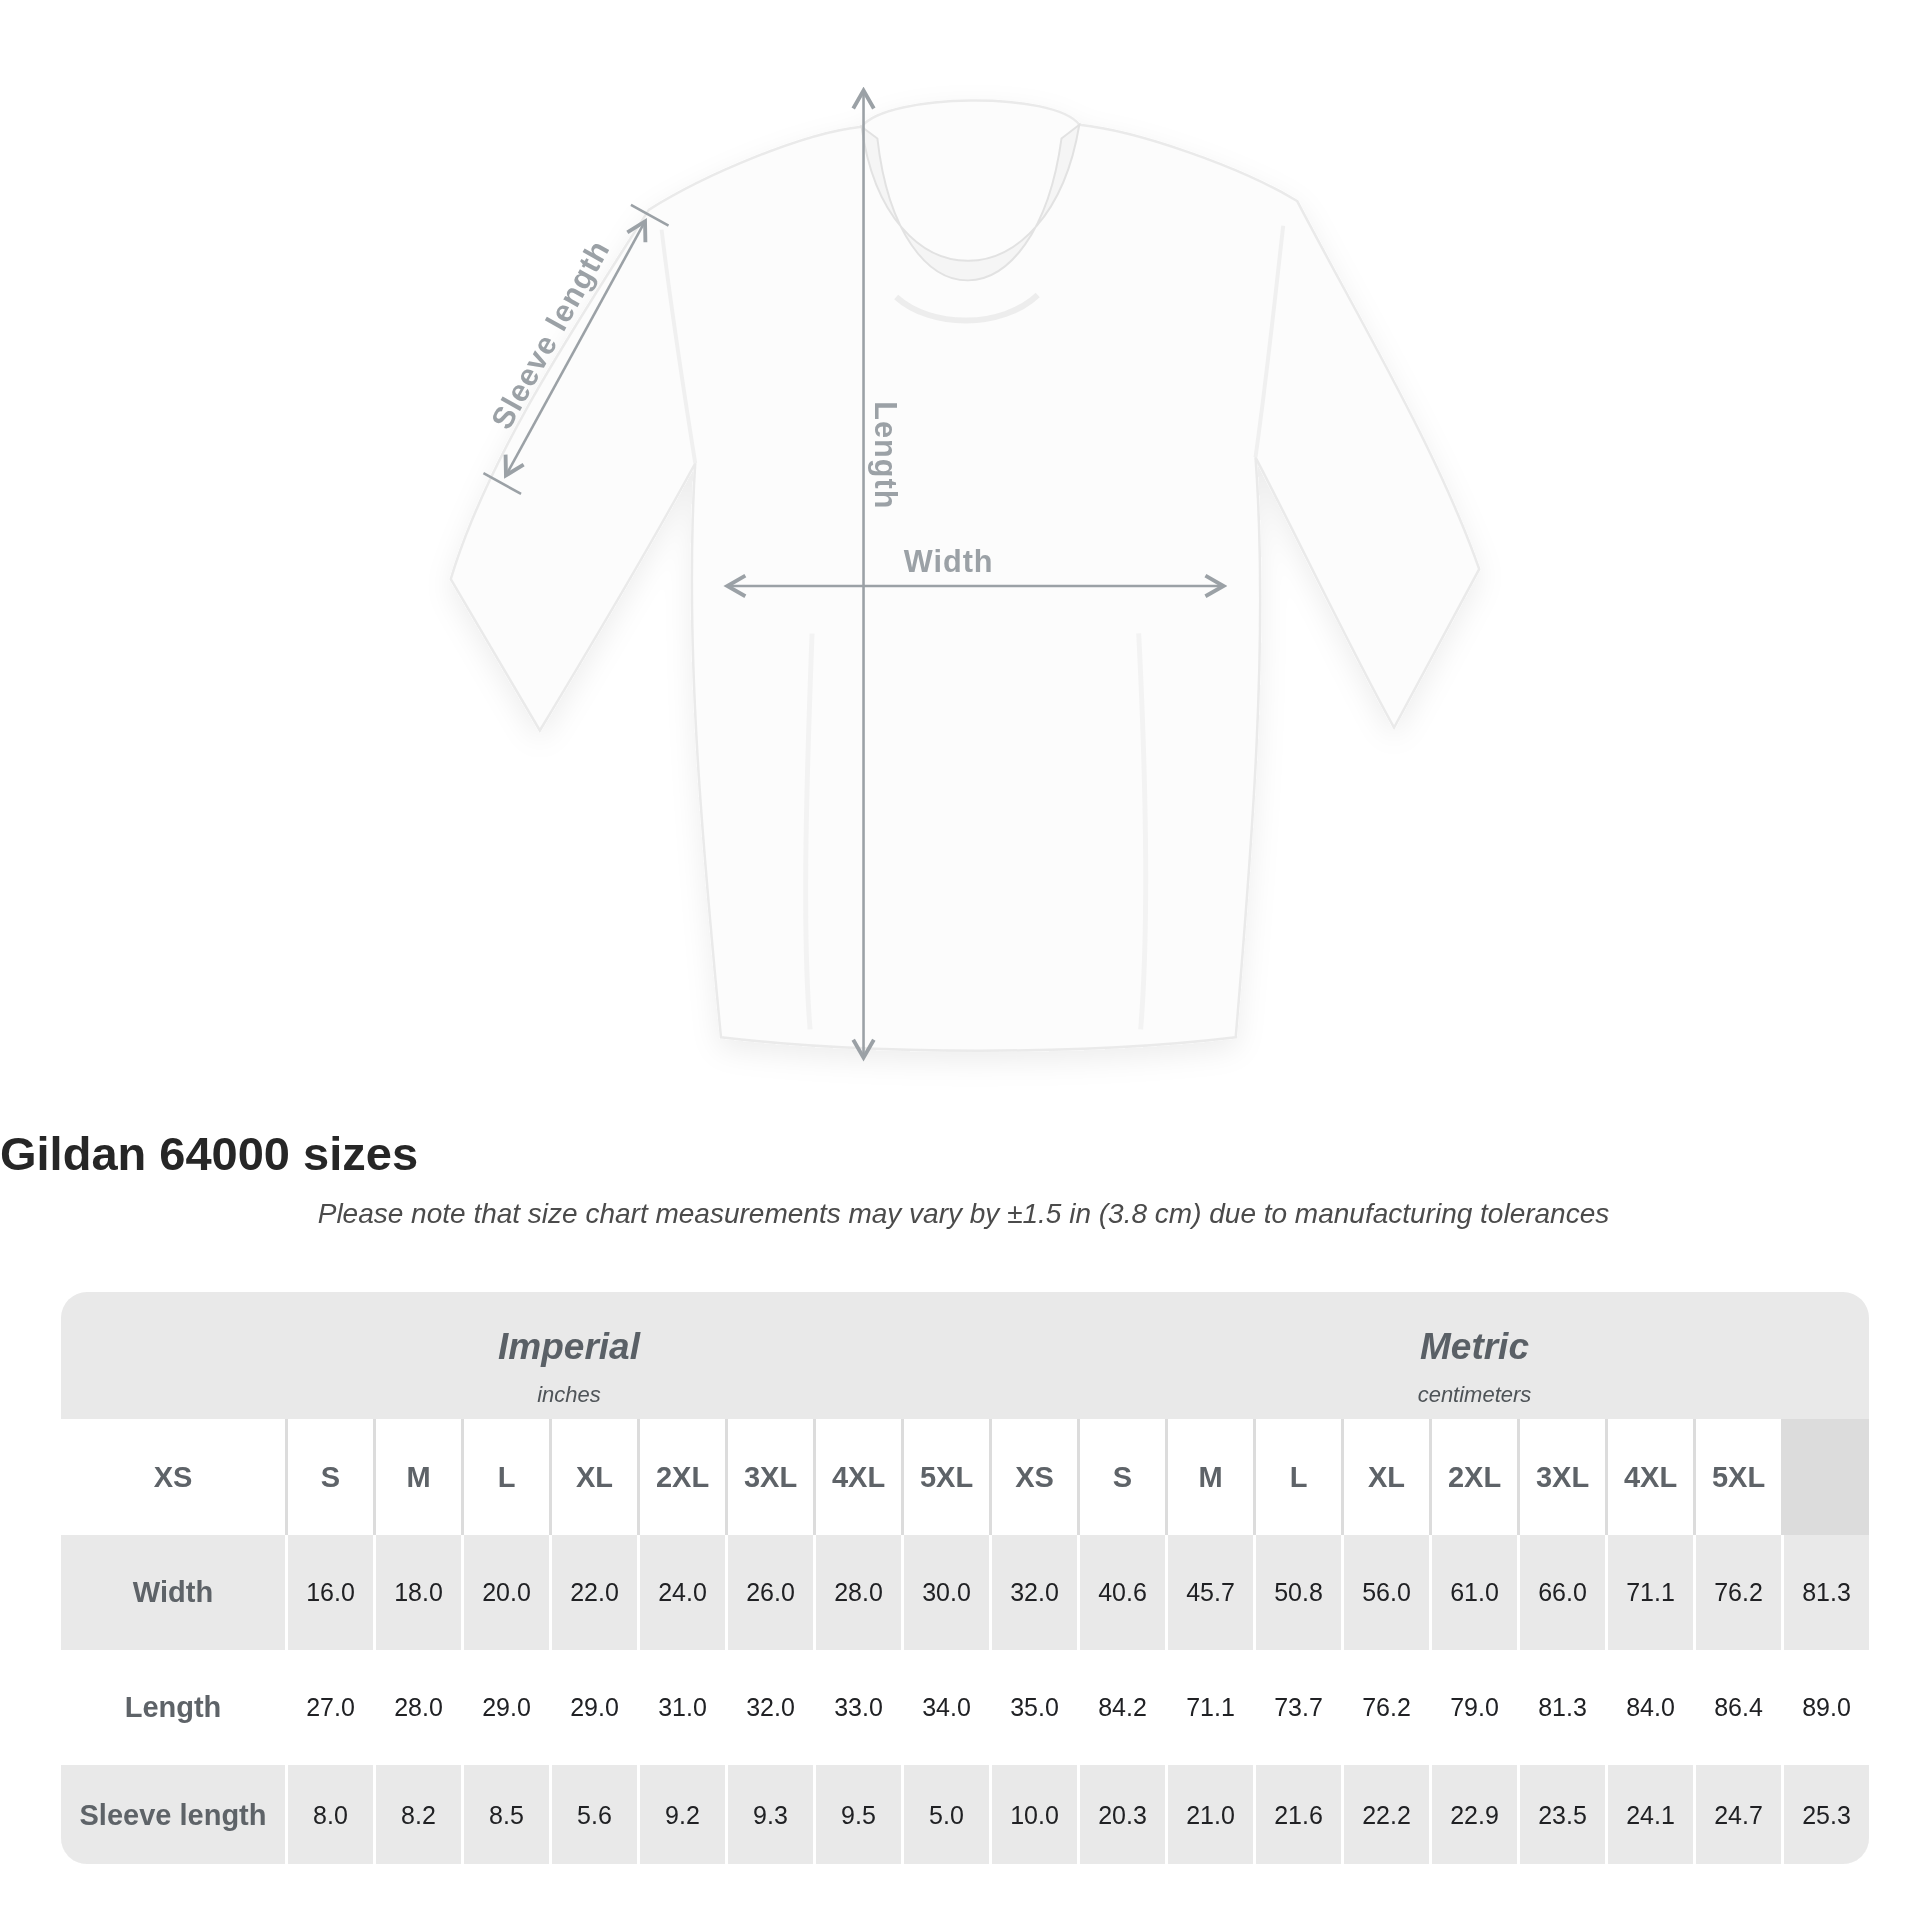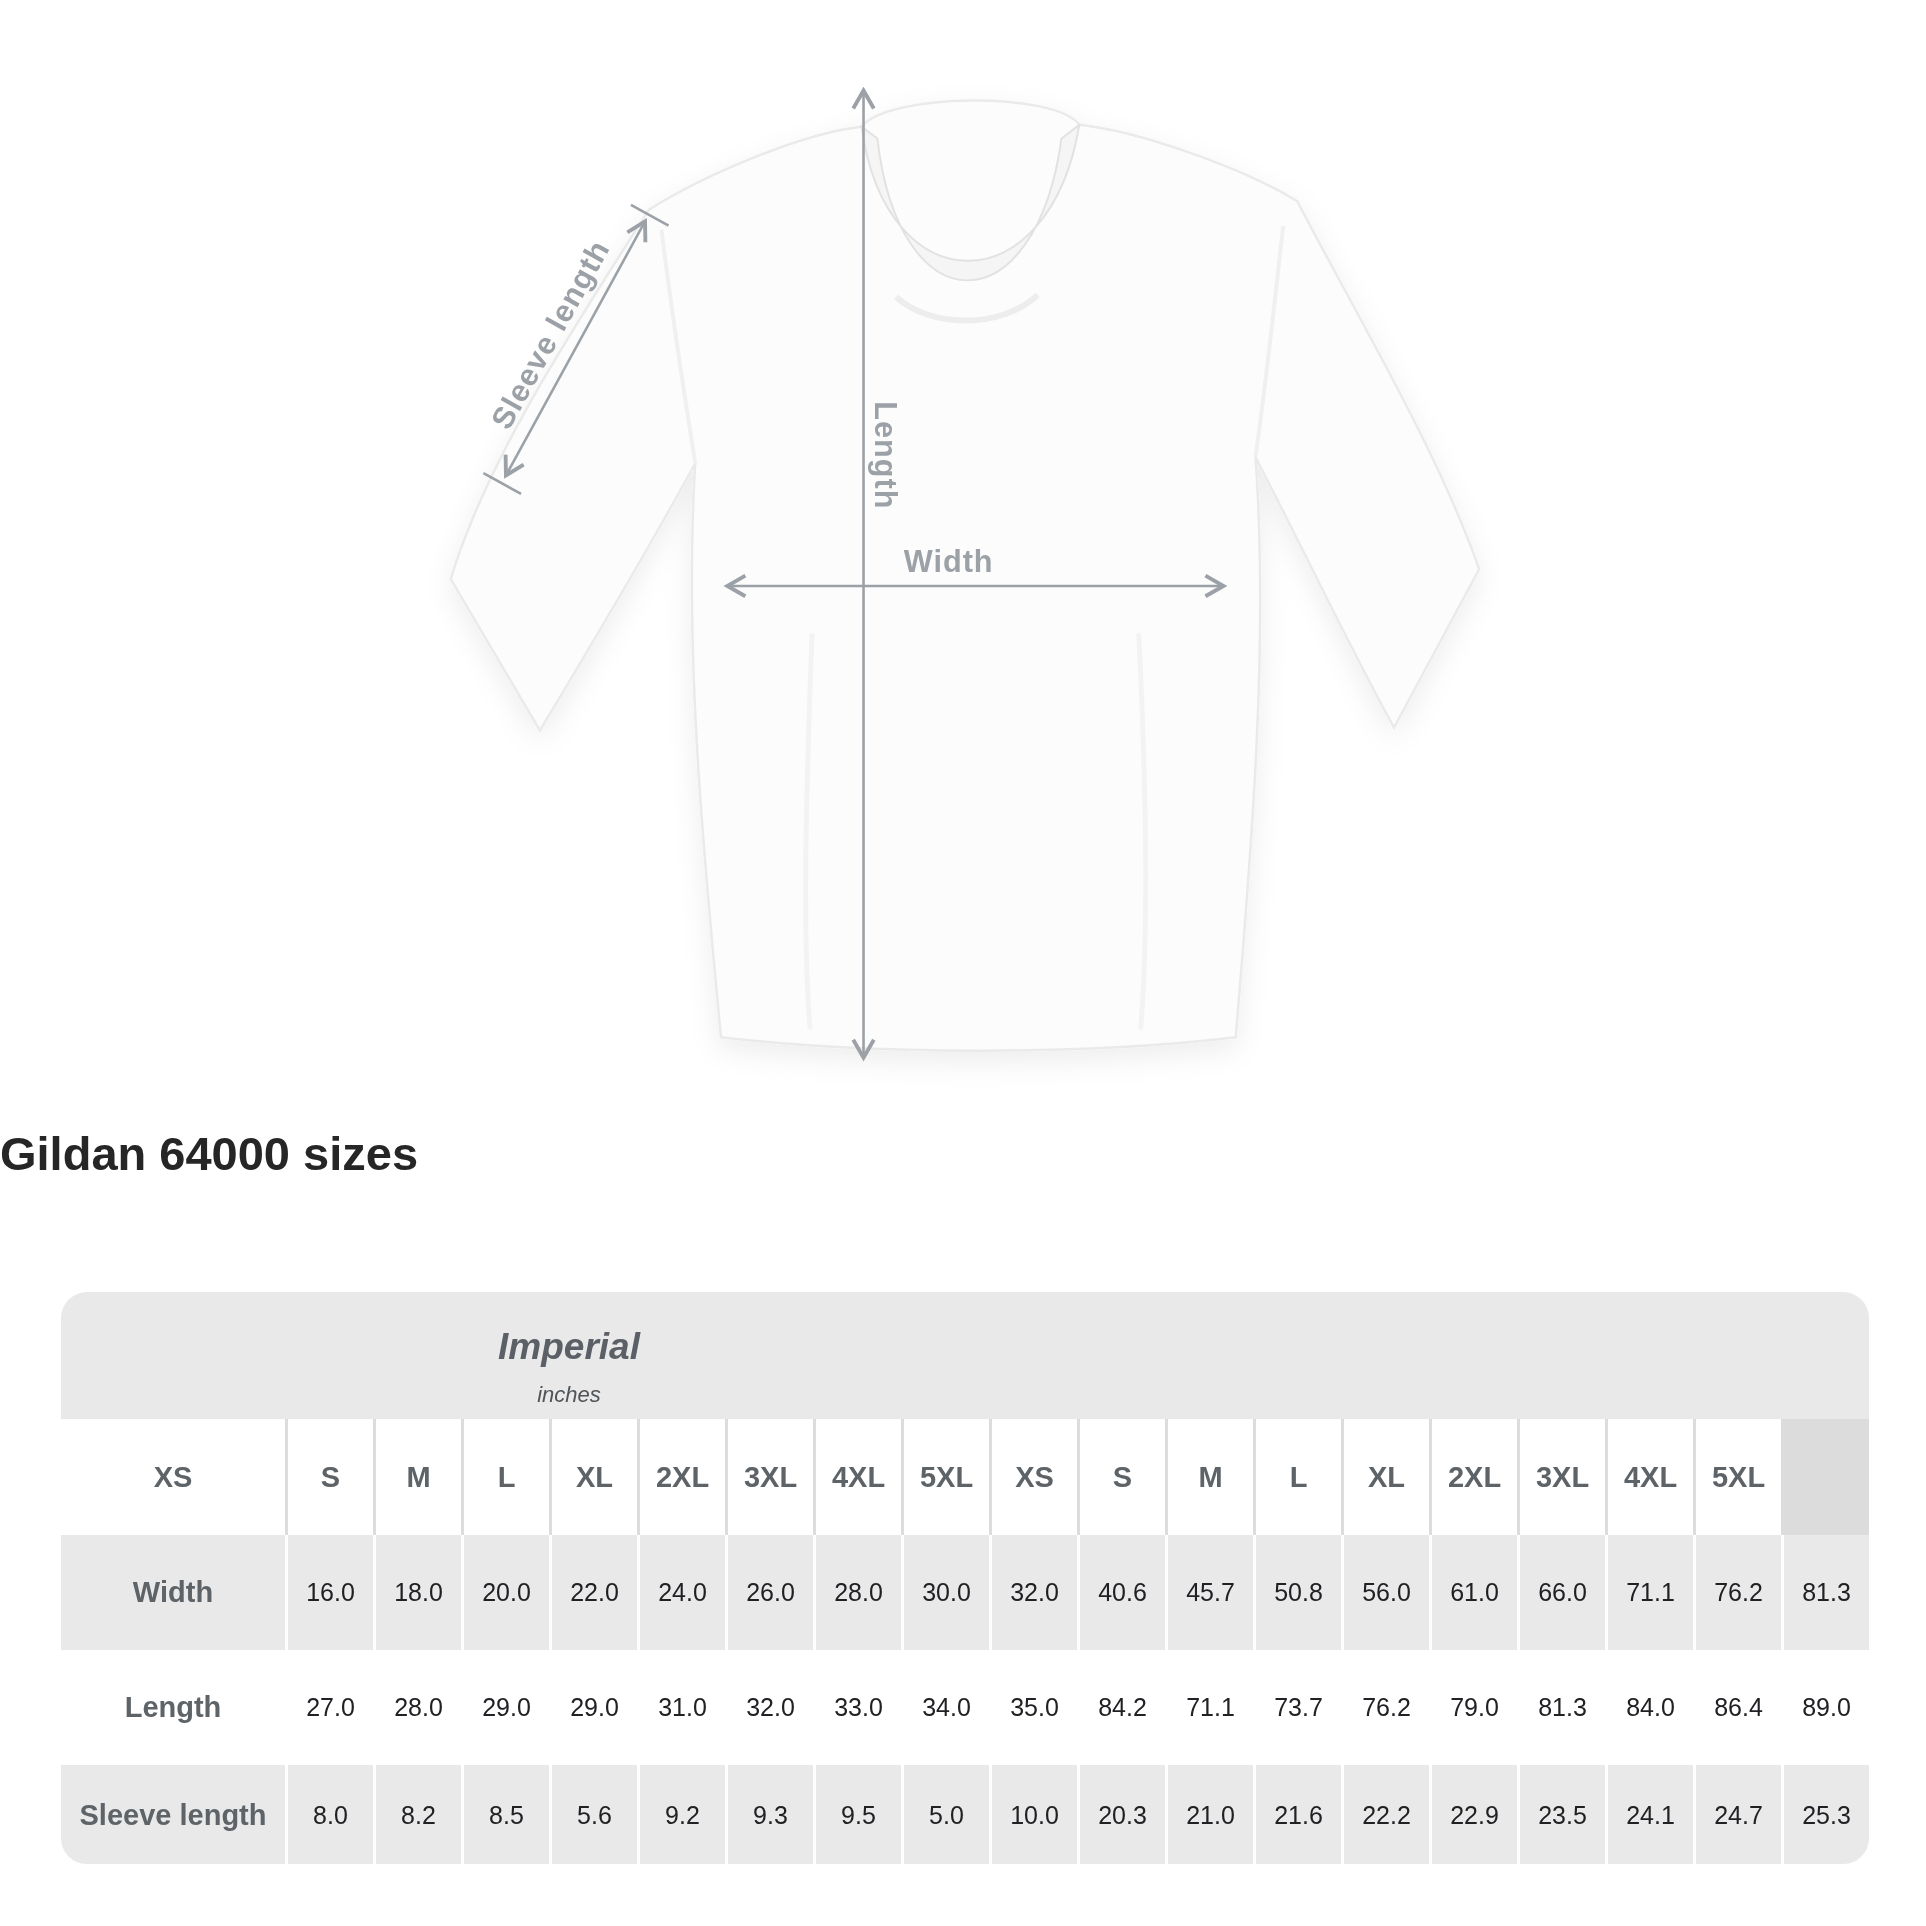--- a/index.html
+++ b/index.html
@@ -85,27 +85,32 @@
       <line x1="488" y1="478" x2="526" y2="499"></line>
       <line x1="637" y1="207" x2="675" y2="228"></line>
     </g>
 
     <text x="565" y="343" transform="rotate(-61 565 343)" text-anchor="middle" font-size="31" font-weight="bold" fill="#9ba1a6" letter-spacing="1">Sleeve length</text>
     <text x="884" y="460" transform="rotate(90 884 460)" text-anchor="middle" font-size="31" font-weight="bold" fill="#9ba1a6" letter-spacing="1">Length</text>
     <text x="958" y="578" text-anchor="middle" font-size="31" font-weight="bold" fill="#9ba1a6" letter-spacing="1">Width</text>
   </svg>
 
   <h1 class="title">Gildan 64000 sizes</h1>
+  <p class="subtitle">Please note that size chart measurements may vary by ±1.5 in (3.8 cm) due to manufacturing tolerances</p>
 
   <div class="size-table">
     <div class="trow row-groups">
       <div class="group-cell imperial">
         <span class="group-label">Imperial</span>
         <span class="group-unit">inches</span>
       </div>
+      <div class="group-cell metric">
+        <span class="group-label">Metric</span>
+        <span class="group-unit">centimeters</span>
+      </div>
     </div>
     <div class="trow row-sizes" id="size-header-row">
         <div class="tcell">
           <span class="hdr">XS</span>
         </div>
         <div class="tcell">
           <span class="hdr">S</span>
         </div>
         <div class="tcell">
           <span class="hdr">M</span>

